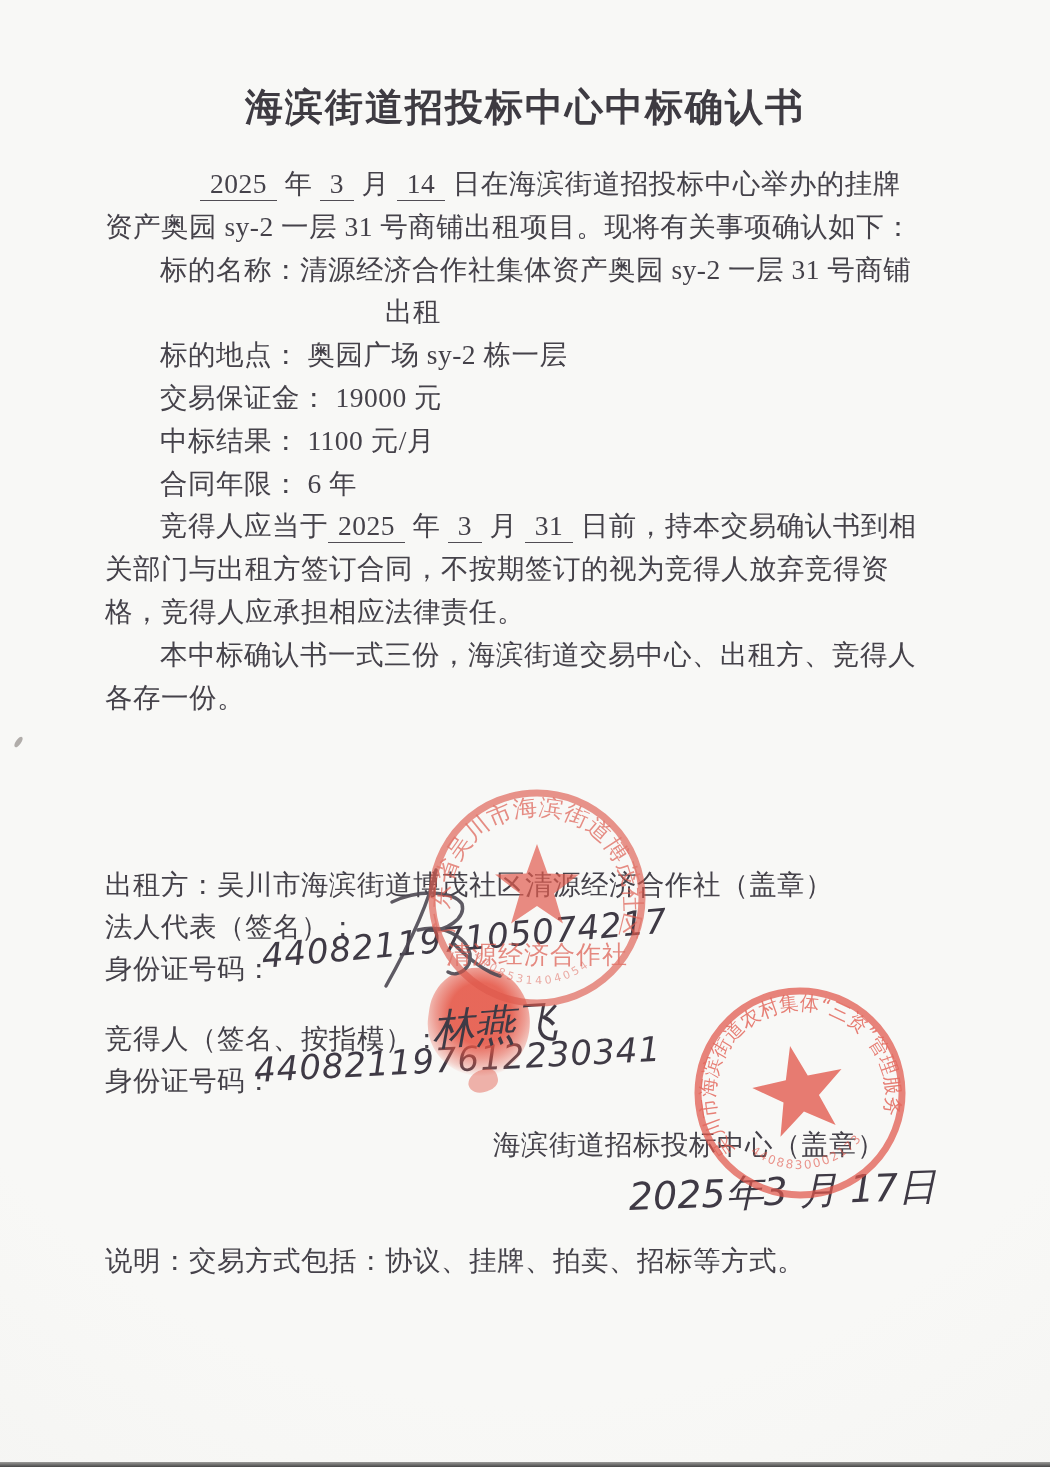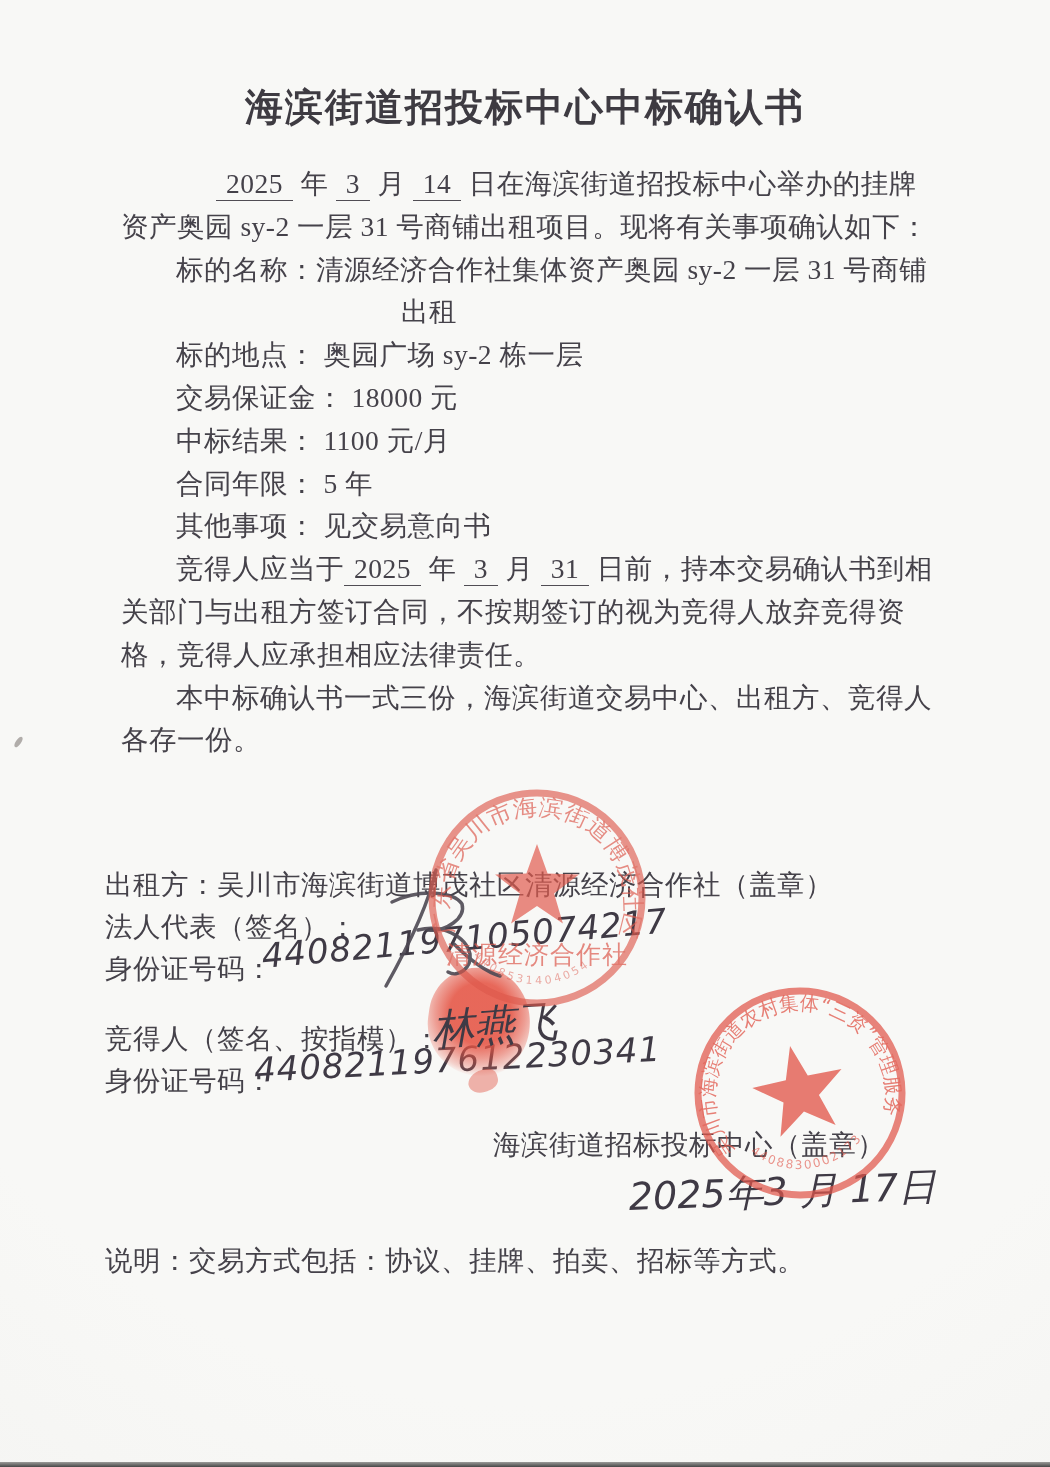--- a/index.html
+++ b/index.html
@@ -13,21 +13,21 @@
   .page{position:absolute;inset:0;}
   .doc-title{
     position:absolute;top:82px;left:0;width:100%;
     text-align:center;font-size:38px;font-weight:bold;
     letter-spacing:2px;color:#3e3b42;
   }
   .body-lines{
     position:absolute;top:163px;left:105px;right:98px;
     font-size:27.5px;line-height:42.8px;letter-spacing:0.5px;
   }
-  .line{white-space:nowrap;margin-left:16px;}
+  .line{white-space:nowrap;}
   .p-first{padding-left:95px;}
   .p-item{padding-left:55px;}
   .p-wrap{padding-left:280px;}
   .u{border-bottom:1.5px solid #504d54;padding:0 10px 1px;}
   .sig-line{
     position:absolute;font-size:27.5px;letter-spacing:0.5px;white-space:nowrap;
   }
   .hand{
     position:absolute;font-family:"DejaVu Sans",sans-serif;font-style:italic;
     color:#3f3a45;white-space:nowrap;transform-origin:left top;
@@ -61,24 +61,23 @@
 <div class="page">
 
   <div class="doc-title">海滨街道招投标中心中标确认书</div>
 
   <div class="body-lines">
       <div class="line p-first"><span class="u">2025</span> 年 <span class="u">3</span> 月 <span class="u">14</span> 日在海滨街道招投标中心举办的挂牌</div>
       <div class="line p-left">资产奥园 sy-2 一层 31 号商铺出租项目。现将有关事项确认如下：</div>
       <div class="line p-item">标的名称：清源经济合作社集体资产奥园 sy-2 一层 31 号商铺</div>
       <div class="line p-wrap">出租</div>
       <div class="line p-item">标的地点： 奥园广场 sy-2 栋一层</div>
-      <div class="line p-item">交易保证金： 18000 元</div>
+      <div class="line p-item">交易保证金： 19000 元</div>
       <div class="line p-item">中标结果： 1100 元/月</div>
-      <div class="line p-item">合同年限： 5 年</div>
-      <div class="line p-item">其他事项： 见交易意向书</div>
+      <div class="line p-item">合同年限： 6 年</div>
       <div class="line p-item">竞得人应当于<span class="u">2025</span> 年 <span class="u">3</span> 月 <span class="u">31</span> 日前，持本交易确认书到相</div>
       <div class="line p-left">关部门与出租方签订合同，不按期签订的视为竞得人放弃竞得资</div>
       <div class="line p-left">格，竞得人应承担相应法律责任。</div>
       <div class="line p-item">本中标确认书一式三份，海滨街道交易中心、出租方、竞得人</div>
       <div class="line p-left">各存一份。</div>
     </div>
 
   <div class="sig-line" style="left:105px;top:867px;text-align:right;">出租方：吴川市海滨街道博茂社区清源经济合作社（盖章）</div>
   <div class="sig-line" style="left:105px;top:909px;">法人代表（签名）：</div>
   <div class="sig-line" style="left:105px;top:951px;">身份证号码：</div>

